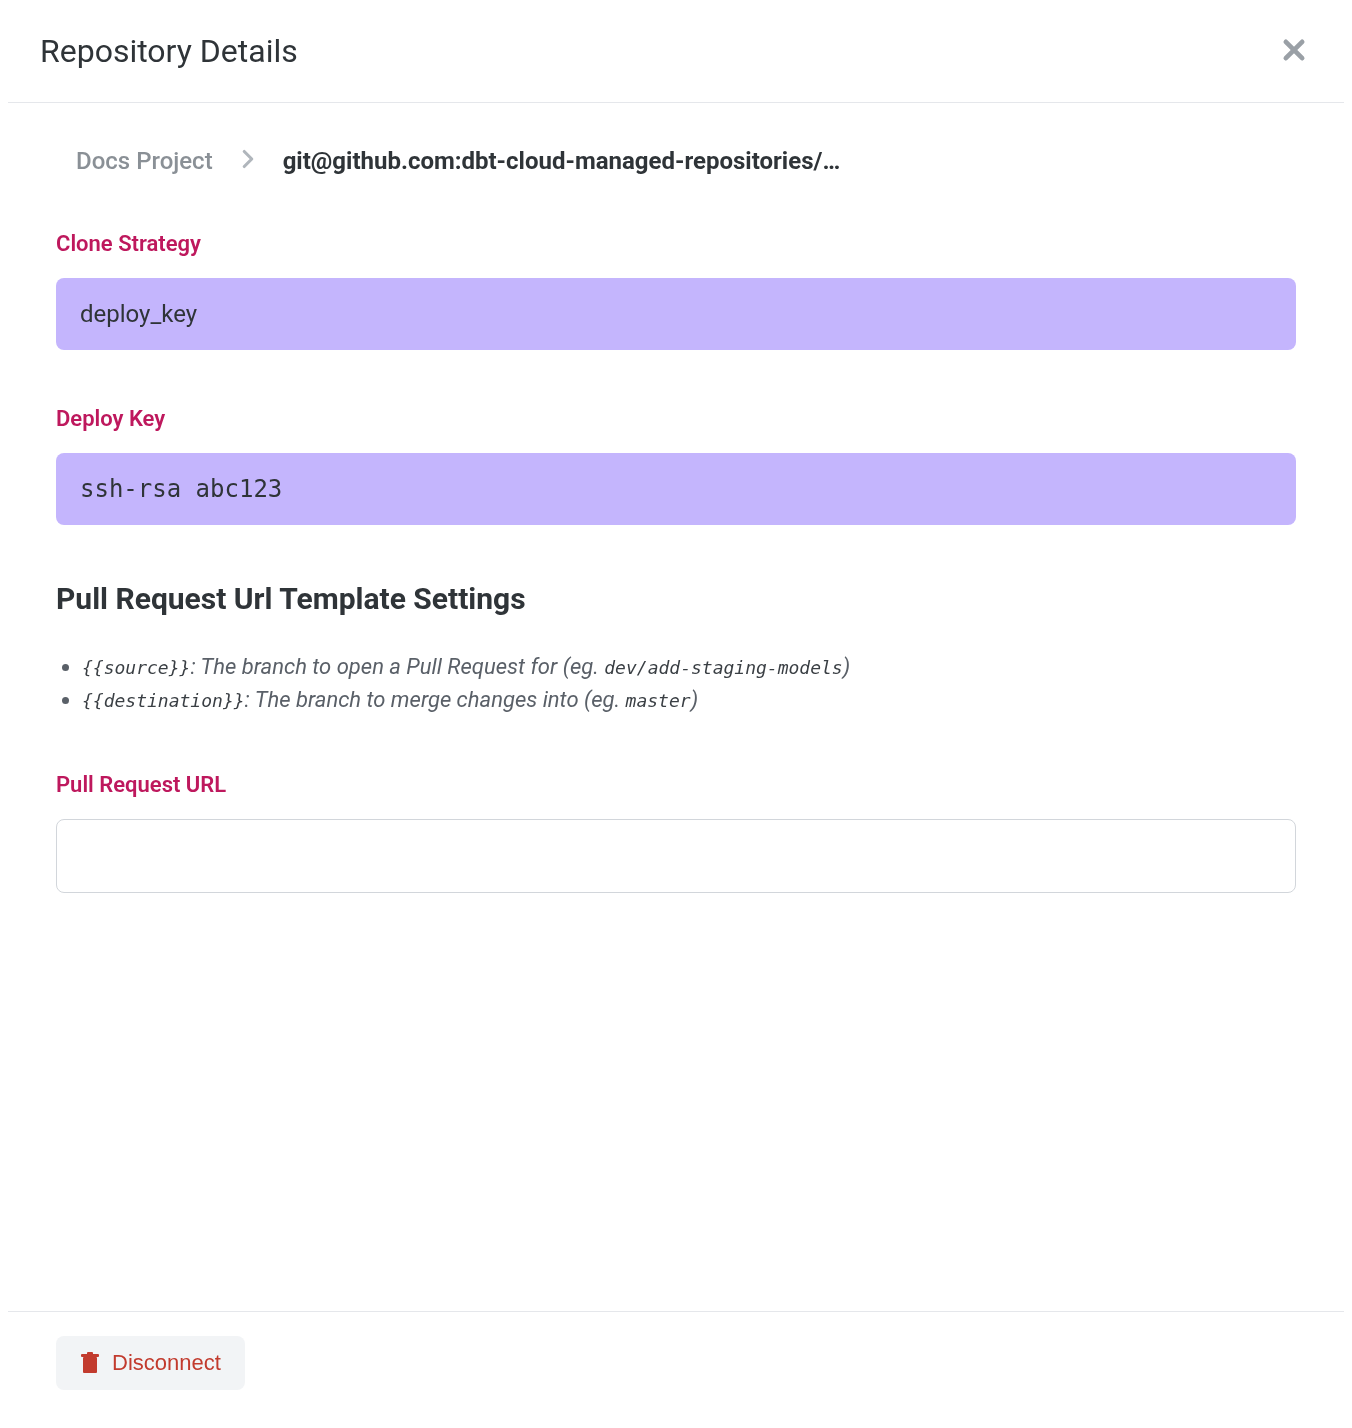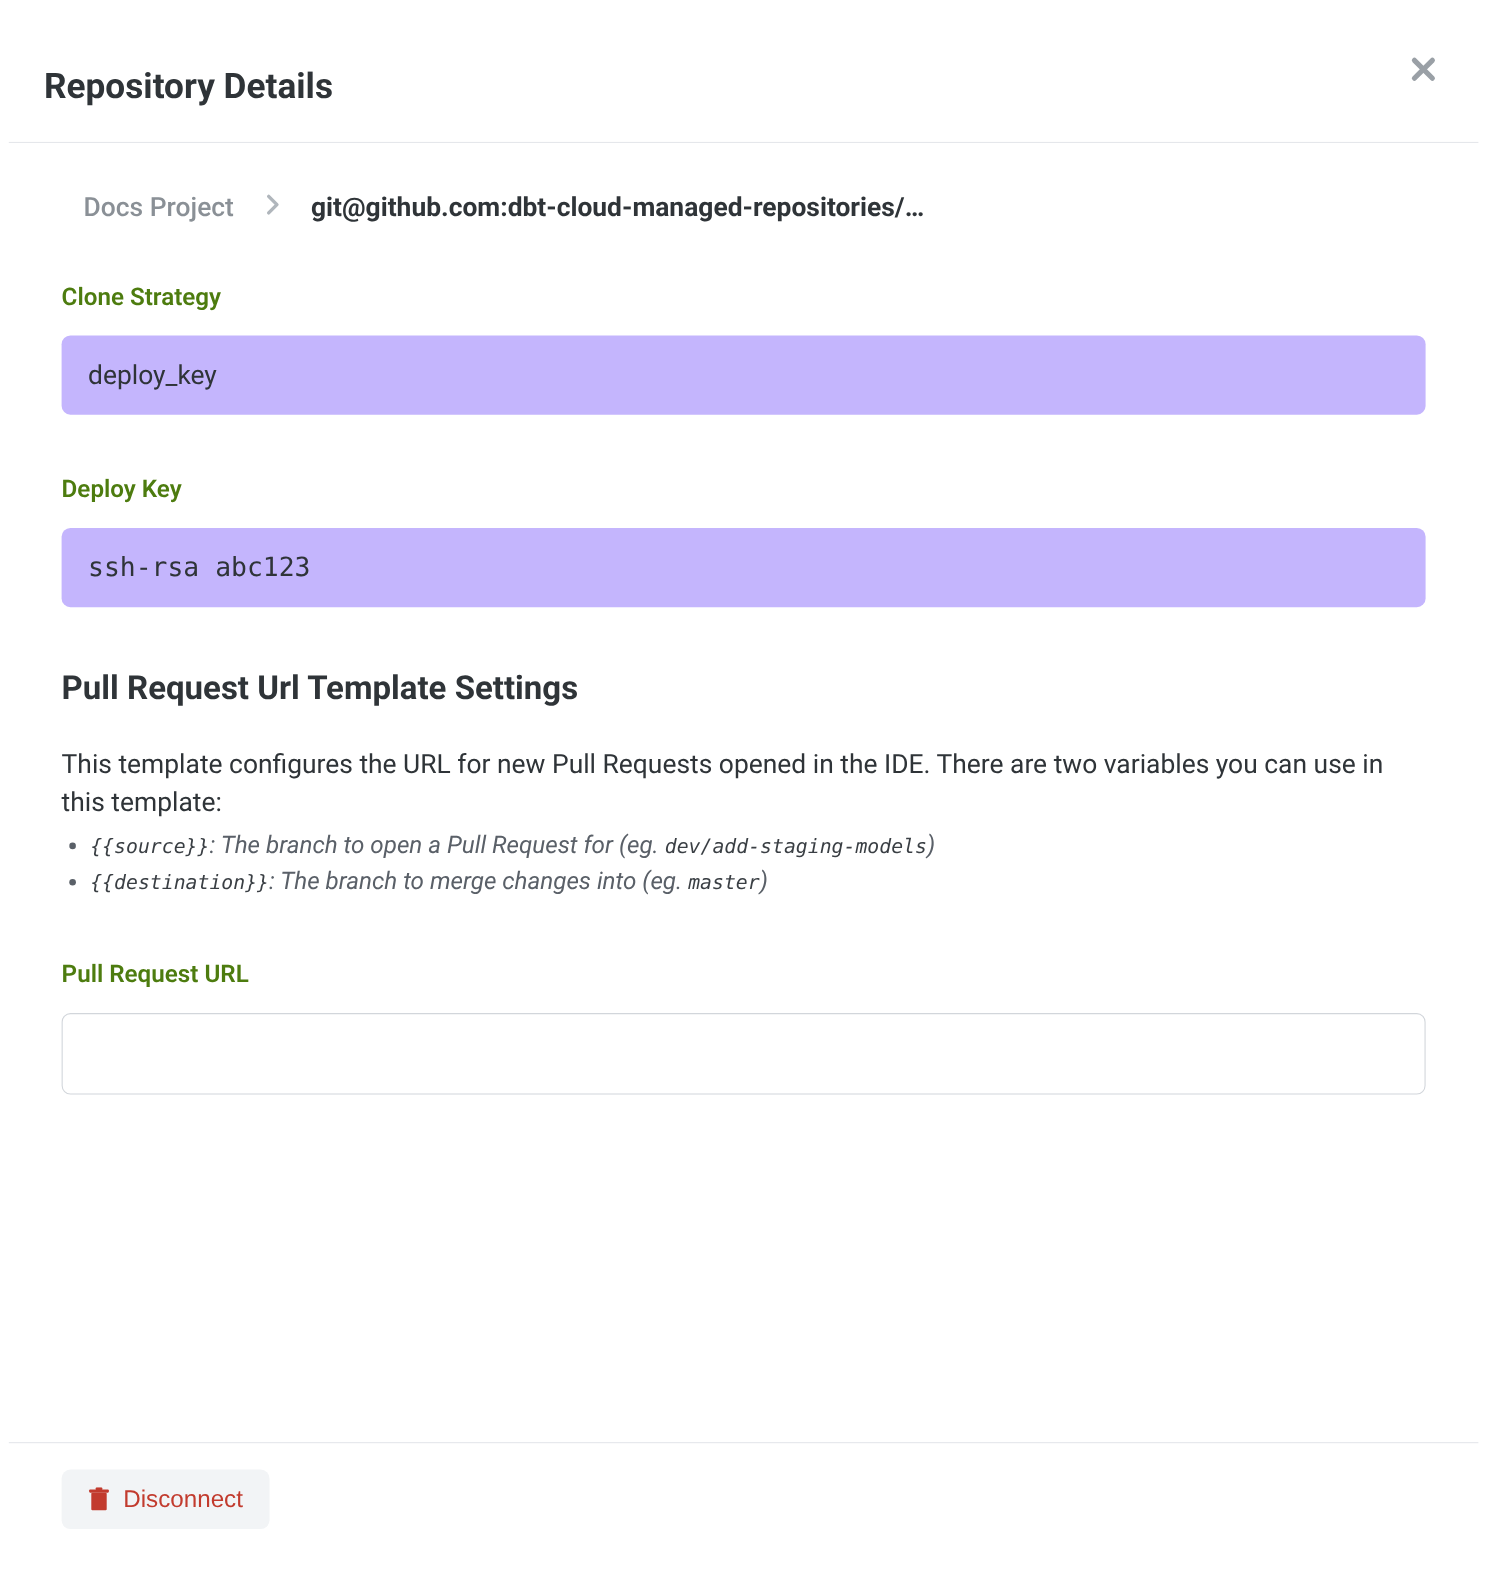--- a/index.html
+++ b/index.html
@@ -28,23 +28,22 @@
     }
     .modal-header {
       display: flex;
       justify-content: space-between;
       align-items: center;
       padding: 32px 32px 32px 32px;
       border-bottom: 1px solid #e5e7eb;
     }
     .modal-title {
       font-size: 32px;
-      font-weight: 700;
-      color: #2f3438;
-      margin-top: 27px;
+      font-weight: 400;
+      color: #2f3438;
     }
     .close-btn {
       font-size: 38px;
       font-weight: 700;
       color: #9aa0a6;
       cursor: pointer;
       line-height: 1;
       padding: 0 4px;
     }
     .modal-body {
@@ -74,21 +73,21 @@
     }
     .section-title {
       font-size: 30px;
       font-weight: 700;
       color: #2f3438;
       margin-bottom: 36px;
     }
     .field-label {
       font-size: 22px;
       font-weight: 600;
-      color: #4d7c0f;
+      color: #be185d;
       margin-bottom: 22px;
     }
     .readonly-field {
       background: #c4b5fd;
       border-radius: 8px;
       padding: 22px 24px;
       font-size: 24px;
       color: #2f3438;
       margin-bottom: 56px;
     }
@@ -205,21 +204,20 @@
 
 
     <div class="field-label">Clone Strategy</div>
     <div class="readonly-field">deploy_key</div>
 
     <div class="field-label">Deploy Key</div>
     <div class="readonly-field mono">ssh-rsa abc123</div>
 
     <h2 class="section-title">Pull Request Url Template Settings</h2>
 
-    <p class="pr-description">This template configures the URL for new Pull Requests opened in the IDE. There are two variables you can use in this template:</p>
 
     <ul class="template-vars">
       <li>
         <code>{{source}}</code><span>: The branch to open a Pull Request for (eg. </span><code>dev/add-staging-models</code><span>)</span>
       </li>
       <li>
         <code>{{destination}}</code><span>: The branch to merge changes into (eg. </span><code>master</code><span>)</span>
       </li>
     </ul>
 

